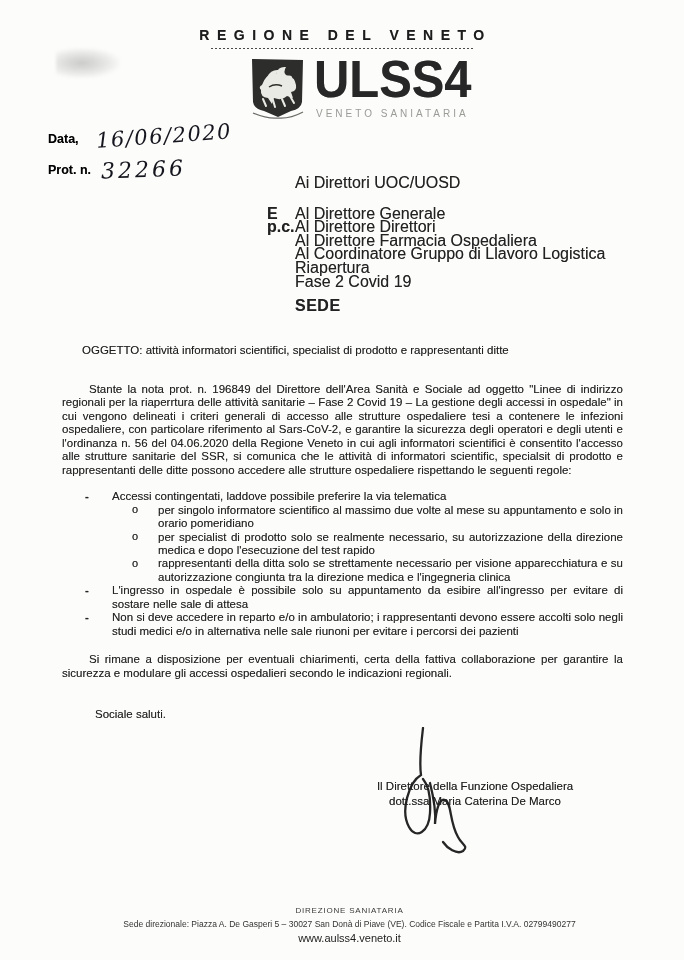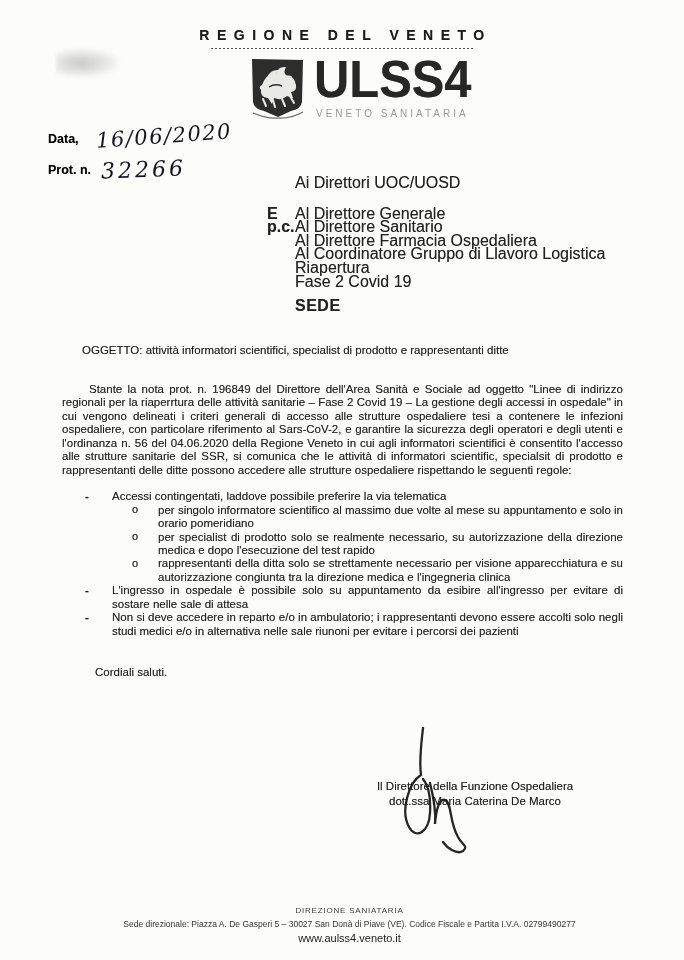--- a/index.html
+++ b/index.html
@@ -129,21 +129,21 @@
   </div>
   <span class="hand hand-date">16/06/2020</span>
   <span class="hand hand-prot">32266</span>
 
   <div class="recipients">
     <div class="to-line txt">Ai Direttori UOC/UOSD</div>
     <div class="cc-row">
       <div class="cc-label txt">E p.c.</div>
       <div class="cc-list">
         <div class="txt">Al Direttore Generale</div>
-        <div class="txt">Al Direttore Sanitario</div>
+        <div class="txt">Al Direttore Direttori</div>
         <div class="txt">Al Direttore Farmacia Ospedaliera</div>
         <div class="txt">Al Coordinatore Gruppo di Llavoro Logistica Riapertura</div>
         <div class="txt">Fase 2 Covid 19</div>
       </div>
     </div>
     <div class="sede txt">SEDE</div>
   </div>
 
   <div class="subject txt">OGGETTO: attività informatori scientifici, specialist di prodotto e rappresentanti ditte</div>
 
@@ -152,21 +152,22 @@
 
     <div class="rules">
       <div class="rule txt">Accessi contingentati, laddove possibile preferire la via telematica</div>
       <div class="subrule txt">per singolo informatore scientifico al massimo due volte al mese su appuntamento e solo in orario pomeridiano</div>
       <div class="subrule txt">per specialist di prodotto solo se realmente necessario, su autorizzazione della direzione medica e dopo l'esecuzione del test rapido</div>
       <div class="subrule txt">rappresentanti della ditta solo se strettamente necessario per visione apparecchiatura e su autorizzazione congiunta tra la direzione medica e l'ingegneria clinica</div>
       <div class="rule txt">L'ingresso in ospedale è possibile solo su appuntamento da esibire all'ingresso per evitare di sostare nelle sale di attesa</div>
       <div class="rule txt">Non si deve accedere in reparto e/o in ambulatorio; i rappresentanti devono essere accolti solo negli studi medici e/o in alternativa nelle sale riunoni per evitare i percorsi dei pazienti</div>
     </div>
 
-    <div class="closing txt">Cordiali saluti.</div>
+    <p class="p-indent p2 txt">Si rimane a disposizione per eventuali chiarimenti, certa della fattiva collaborazione per garantire la sicurezza e modulare gli accessi ospedalieri secondo le indicazioni regionali.</p>
+    <div class="closing txt">Sociale saluti.</div>
   </div>
 
   <svg class="sig-scribble" viewBox="0 0 92 132">
     <path d="M33,1 C31,18 29,34 31,48 C19,55 10,84 19,100 C26,113 39,105 40,86 C41,68 38,58 33,52" fill="none" stroke="#262626" stroke-width="2.3" stroke-linecap="round"></path>
     <path d="M40,56 C44,72 46,86 45,97 C46,84 49,71 55,73 C62,76 59,94 68,110 C72,118 79,119 73,124 C67,128 57,121 53,115" fill="none" stroke="#262626" stroke-width="2.3" stroke-linecap="round"></path>
   </svg>
   <div class="sig-block">
     <div class="txt">Il Direttore della Funzione Ospedaliera</div>
     <div class="txt">dott.ssa Maria Caterina De Marco</div>
   </div>

